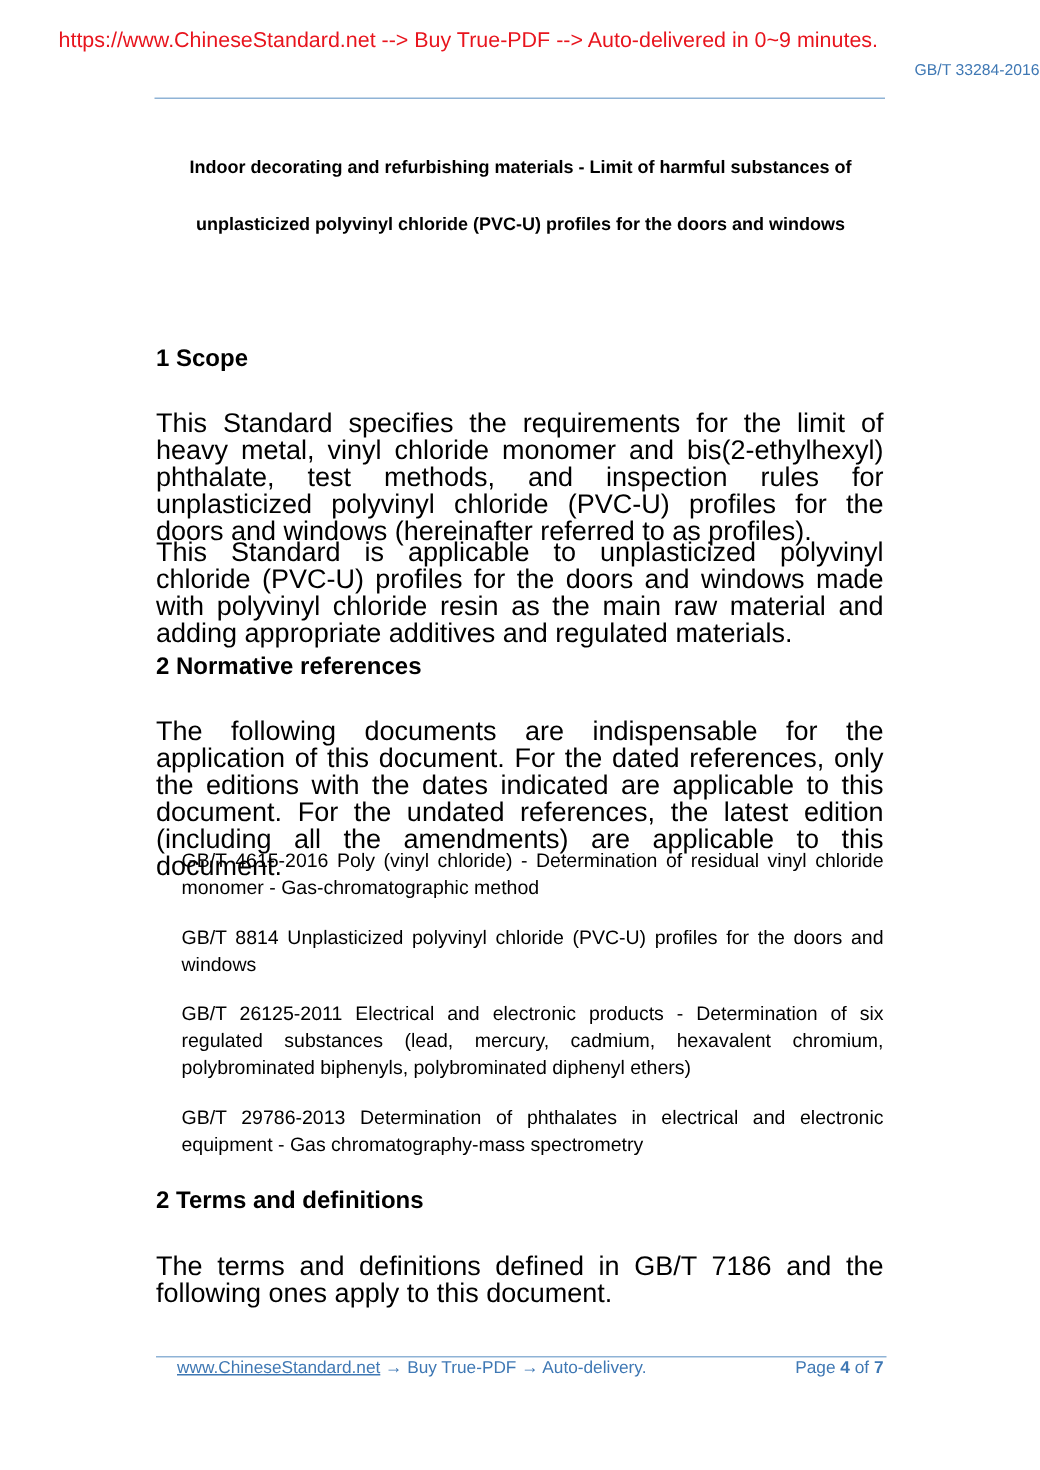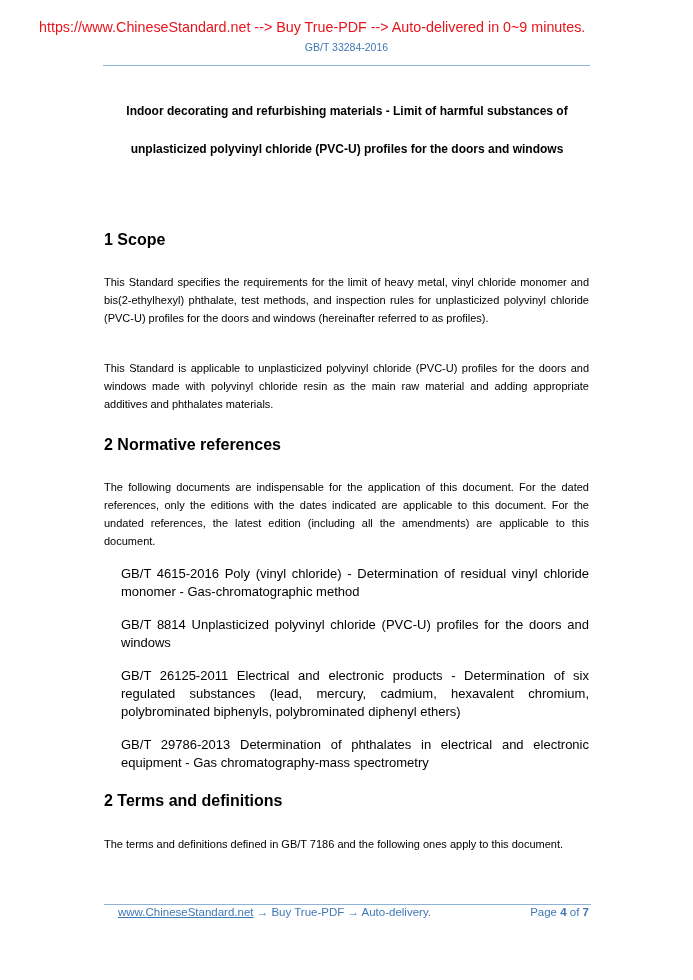--- a/index.html
+++ b/index.html
@@ -1,47 +1,47 @@
 <!DOCTYPE html>
 <html><head>
 <meta charset="utf-8">
 <style>
   html, body { margin: 0; padding: 0; background: #ffffff; }
   body { width: 693px; height: 980px; position: relative; overflow: hidden;
          font-family: "Liberation Sans", sans-serif; color: #000; }
   .top-link { position: absolute; top: 19px; left: 0; width: 693px; 
               font-size: 14.3px; color: #e8141d; white-space: nowrap; margin-left: 39px; }
-  .std-code { position: absolute; top: 41px; left: 0; width: 693px; text-align: center;
+  .std-code { position: absolute; top: 41px; left: 0; width: 693px; text-align: right;
               font-size: 10.5px; color: #3f78b4; }
   .header-rule { position: absolute; top: 65px; left: 103px; width: 487px; height: 1px; background: #8fb3d6; }
   .title { position: absolute; top: 93px; left: 104px; width: 486px; text-align: center;
            font-size: 12px; font-weight: bold; line-height: 37.5px; }
   .h1 { position: absolute; left: 104px; font-size: 16px; font-weight: bold; }
-  .para { position: absolute; left: 104px; width: 485px; font-size: 11px; line-height: 18px;
+  .para { position: absolute; left: 104px; width: 485px; font-size: 18px; line-height: 18px;
           text-align: justify; }
   .ref { position: absolute; left: 121px; width: 468px; font-size: 13px; line-height: 18px;
          text-align: justify; }
   .footer-rule { position: absolute; top: 904px; left: 104px; width: 487px; height: 1px; background: #8fb3d6; }
   .footer { position: absolute; top: 906px; left: 107px; width: 482px; font-size: 11.5px; color: #3f78b4; }
   .footer a { color: #3f78b4; text-decoration: underline; margin-left: 11px; }
   .footer .page { position: absolute; right: 0; top: 0; }
   .footer .page b { font-weight: bold; }
 </style>
 </head>
 <body>
 
 <div class="top-link">https://www.ChineseStandard.net --&gt; Buy True-PDF --&gt; Auto-delivered in 0~9 minutes.</div>
 <div class="std-code">GB/T 33284-2016</div>
 <div class="header-rule"></div>
 
 <div class="title">Indoor decorating and refurbishing materials - Limit of harmful substances of unplasticized polyvinyl chloride (PVC-U) profiles for the doors and windows</div>
 
 <div class="h1" style="top:231px">1 Scope</div>
 <div class="para" style="top:273px">This Standard specifies the requirements for the limit of heavy metal, vinyl chloride monomer and bis(2-ethylhexyl) phthalate, test methods, and inspection rules for unplasticized polyvinyl chloride (PVC-U) profiles for the doors and windows (hereinafter referred to as profiles).</div>
-<div class="para" style="top:359px">This Standard is applicable to unplasticized polyvinyl chloride (PVC-U) profiles for the doors and windows made with polyvinyl chloride resin as the main raw material and adding appropriate additives and phthalates materials.</div>
+<div class="para" style="top:359px">This Standard is applicable to unplasticized polyvinyl chloride (PVC-U) profiles for the doors and windows made with polyvinyl chloride resin as the main raw material and adding appropriate additives and regulated materials.</div>
 
 <div class="h1" style="top:436px">2 Normative references</div>
 <div class="para" style="top:478px">The following documents are indispensable for the application of this document. For the dated references, only the editions with the dates indicated are applicable to this document. For the undated references, the latest edition (including all the amendments) are applicable to this document.</div>
 <div class="ref" style="top:565px">GB/T 4615-2016 Poly (vinyl chloride) - Determination of residual vinyl chloride monomer - Gas-chromatographic method</div>
 <div class="ref" style="top:616px">GB/T 8814 Unplasticized polyvinyl chloride (PVC-U) profiles for the doors and windows</div>
 <div class="ref" style="top:667px">GB/T 26125-2011 Electrical and electronic products - Determination of six regulated substances (lead, mercury, cadmium, hexavalent chromium, polybrominated biphenyls, polybrominated diphenyl ethers)</div>
 <div class="ref" style="top:736px">GB/T 29786-2013 Determination of phthalates in electrical and electronic equipment - Gas chromatography-mass spectrometry</div>
 
 <div class="h1" style="top:792px">2 Terms and definitions</div>
 <div class="para" style="top:835px">The terms and definitions defined in GB/T 7186 and the following ones apply to this document.</div>

